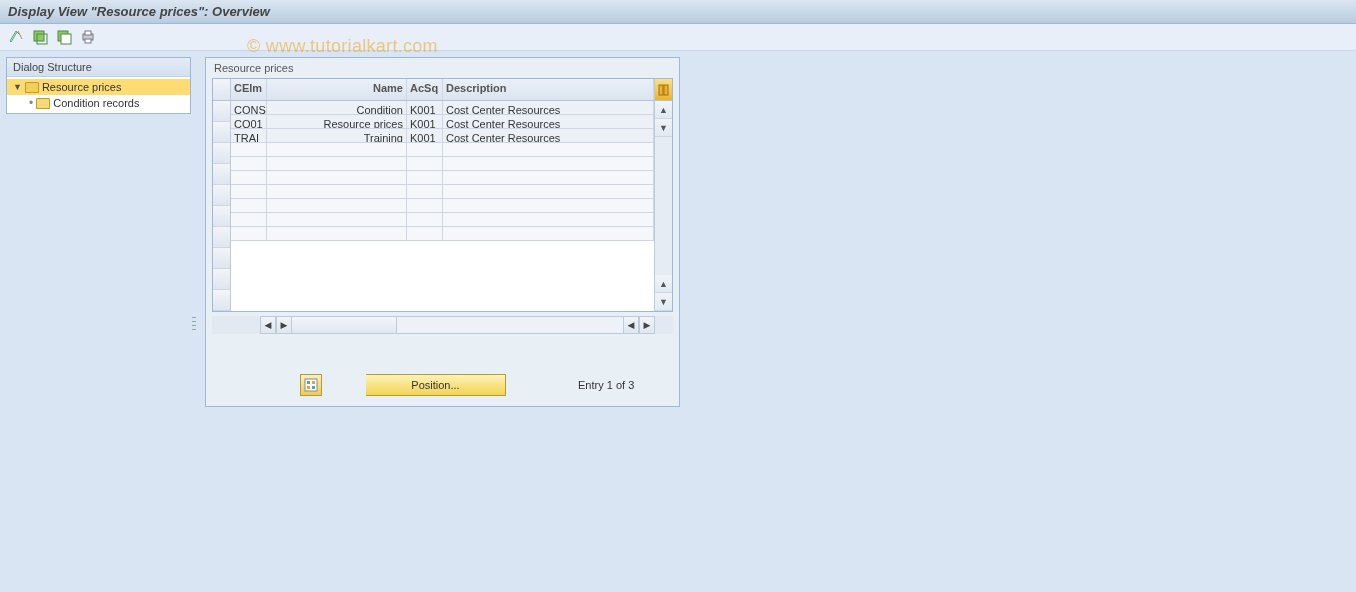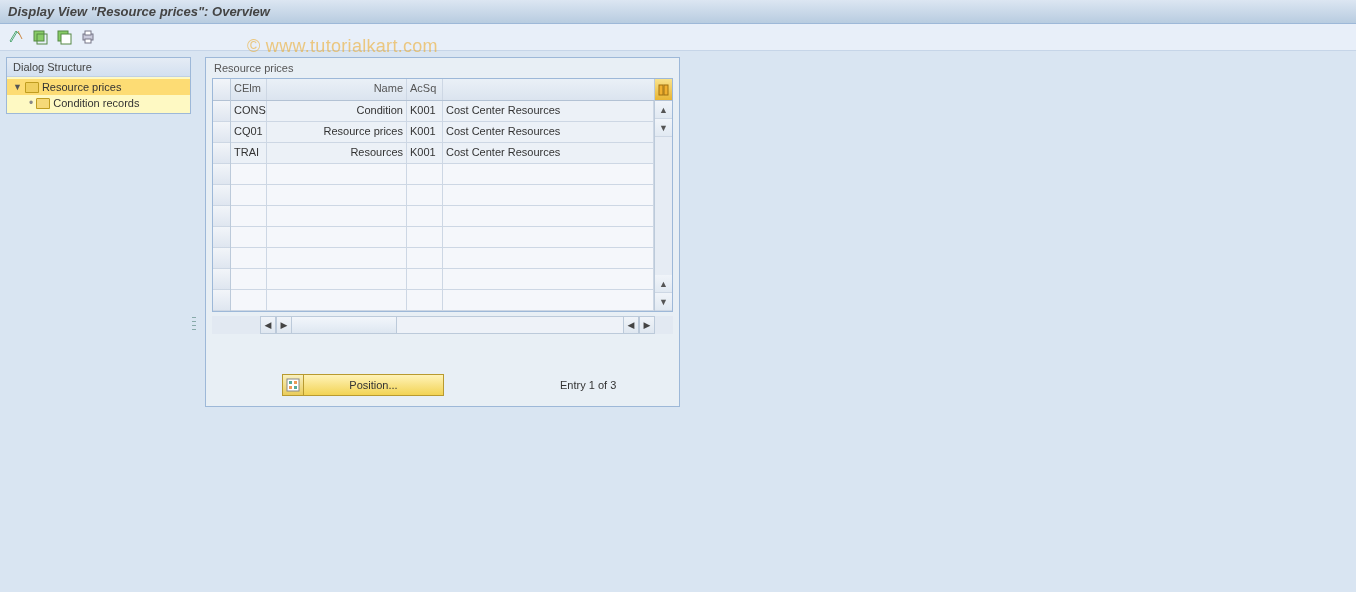--- a/index.html
+++ b/index.html
@@ -41,21 +41,21 @@
     }
     .main-area {
       display: flex;
       background: #d9e5f2;
       height: calc(100% - 52px);
     }
     .tree-panel {
       width: 185px;
       border: 1px solid #9db8d8;
       margin: 6px 0 0 6px;
-      background: #fef9c3;
+      background: #ffffff;
       align-self: flex-start;
     }
     .tree-header {
       background: linear-gradient(to bottom, #e5ecf5, #d3e0f0);
       padding: 3px 6px;
       font-size: 11px;
       color: #444;
       border-bottom: 1px solid #c0d0e4;
     }
     .tree-body { padding: 2px 0; }
@@ -126,40 +126,41 @@
       height: 21px;
       border-bottom: 1px solid #cdd7e4;
       background: linear-gradient(to bottom, #f2f5f9 0%, #dfe6f0 100%);
     }
     .row-selector.header { height: 22px; border-bottom: 1px solid #b3c2d4; }
     .grid-body {
       flex: 1;
     }
     .grid-row {
       display: flex;
-      height: 21px;
+      height: 14px;
       border-bottom: 1px solid #cdd7e4;
     }
     .grid-row.header {
       height: 22px;
       background: linear-gradient(to bottom, #eaf0f7, #dbe4ef);
       border-bottom: 1px solid #b3c2d4;
     }
     .grid-cell {
       border-right: 1px solid #cdd7e4;
       padding: 3px 3px;
       font-size: 11px;
       overflow: hidden;
       white-space: nowrap;
       background: #ecf1f7;
     }
     .grid-row.header .grid-cell {
       background: linear-gradient(to bottom, #eaf0f7, #dbe4ef);
       color: #555;
       font-size: 11px;
+      font-weight: bold;
     }
     .grid-row.empty .grid-cell { background: #f5f7fb; }
     .col-celm { width: 36px; }
     .col-name { width: 140px; text-align: right; }
     .col-acsq { width: 36px; }
     .col-desc { flex: 1; }
 
     .grid-right {
       width: 18px;
       background: linear-gradient(to bottom, #eaf0f7, #dbe4ef);
@@ -216,42 +217,42 @@
       border-right: 1px solid #bccada;
     }
     .hscroll-gap-r { width: 18px; }
 
     .footer-row {
       display: flex;
       align-items: center;
       margin-top: 40px;
       gap: 24px;
     }
-    .pos-btn-wrap { margin-left: 70px; display:flex; align-items:center; }
+    .pos-btn-wrap { margin-left: 88px; display:flex; align-items:center;gap:44px; }
     .pos-icon {
       width: 22px; height: 22px;
       background: linear-gradient(to bottom,#f8f0c0,#eacc5a);
       border: 1px solid #b89a30;
       display:flex; align-items:center; justify-content:center;
       font-size: 10px;
     }
     .pos-btn {
       height: 22px;
       width: 140px;
       background: linear-gradient(to bottom,#fff3b8,#f2d354);
       border: 1px solid #b89a30;
       border-left: none;
       font-size: 11px;
       color: #333;
       cursor: pointer;
     }
     .entry-status {
       font-size: 11px;
       color: #333;
-      margin-left: 92px;
+      margin-left: 48px;
     }
     .watermark {
       position: absolute;
       top: 36px;
       left: 247px;
       font-size: 18px;
       color: rgba(237,165,30,0.55);
       font-weight: normal;
       pointer-events: none;
       letter-spacing: 0.3px;
@@ -332,36 +333,37 @@
           <div class="row-selector"></div>
           <div class="row-selector"></div>
           <div class="row-selector"></div>
         </div>
 
         <div class="grid-body">
           <div class="grid-row header">
             <div class="grid-cell col-celm">CElm</div>
             <div class="grid-cell col-name">Name</div>
             <div class="grid-cell col-acsq">AcSq</div>
+            <div class="grid-cell col-desc">Description</div>
           </div>
           <div class="grid-row">
             <div class="grid-cell col-celm">CONS</div>
             <div class="grid-cell col-name">Condition</div>
             <div class="grid-cell col-acsq">K001</div>
             <div class="grid-cell col-desc">Cost Center Resources</div>
           </div>
           <div class="grid-row">
             <div class="grid-cell col-celm">CQ01</div>
             <div class="grid-cell col-name">Resource prices</div>
             <div class="grid-cell col-acsq">K001</div>
             <div class="grid-cell col-desc">Cost Center Resources</div>
           </div>
           <div class="grid-row">
             <div class="grid-cell col-celm">TRAI</div>
-            <div class="grid-cell col-name">Resources</div>
+            <div class="grid-cell col-name">Training</div>
             <div class="grid-cell col-acsq">K001</div>
             <div class="grid-cell col-desc">Cost Center Resources</div>
           </div>
           <div class="grid-row empty">
               <div class="grid-cell col-celm"></div>
               <div class="grid-cell col-name"></div>
               <div class="grid-cell col-acsq"></div>
               <div class="grid-cell col-desc"></div>
             </div>
           <div class="grid-row empty">

